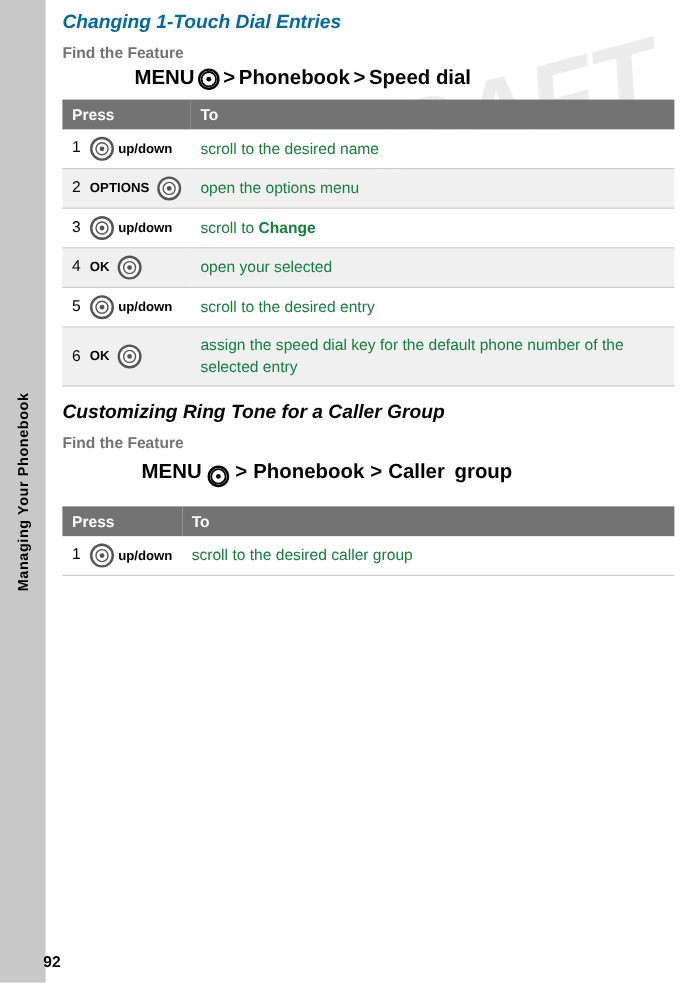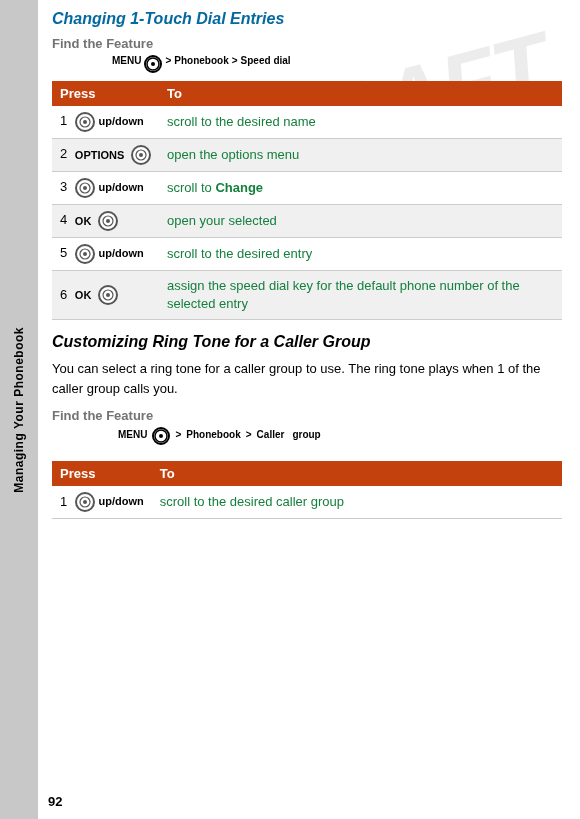--- a/index.html
+++ b/index.html
@@ -52,21 +52,21 @@
       font-style: italic;
       transform: rotate(-15deg);
       pointer-events: none;
       z-index: 0;
       letter-spacing: -2px;
     }
 
     .page-number {
       position: absolute;
       bottom: 10px;
-      left: 48px;
+      left: 36px;
       font-size: 13px;
       font-weight: bold;
     }
 
     h1.section-title {
       font-size: 16px;
       font-weight: bold;
       font-style: italic;
       color: #0369a1;
       margin-bottom: 8px;
@@ -88,25 +88,25 @@
     .find-feature-label {
       font-size: 13px;
       font-weight: bold;
       color: #737373;
       margin-bottom: 4px;
       position: relative;
       z-index: 1;
     }
 
     .menu-path {
-      font-size: 10px;
+      font-size: 17px;
       font-weight: bold;
       color: #000;
       display: flex;
-      align-items: flex-start;
+      align-items: flex-end;
       gap: 3px;
       margin-bottom: 8px;
       margin-left: 60px;
       position: relative;
       z-index: 1;
     }
 
     .menu-path .menu-word {
       font-weight: bold;
     }
@@ -126,21 +126,21 @@
     
     .press-table {
       width: 100%;
       border-collapse: collapse;
       position: relative;
       z-index: 1;
       margin-bottom: 12px;
     }
 
     .press-table thead tr {
-      background: #c2410c;
+      background: #737373;
       color: #fff;
     }
 
     .press-table thead th {
       padding: 5px 8px;
       font-size: 13px;
       font-weight: bold;
       text-align: left;
     }
 
@@ -338,21 +338,20 @@
               </svg>
           </span>
         </td>
         <td class="description-text">assign the speed dial key for the default phone number of the selected entry</td>
       </tr>
     </tbody>
   </table>
 
   <h2 class="subsection-title">Customizing Ring Tone for a Caller Group</h2>
 
-  <p class="body-text">You can select a ring tone for a caller group to use. The ring tone plays when 1 of the caller group calls you.</p>
 
   <div class="find-feature-label">Find the Feature</div>
 
   <div style="display:flex; align-items:flex-start; gap:6px; margin-bottom:8px; position:relative; z-index:1;">
     <div style="width:60px; flex-shrink:0;"></div>
     <div class="menu-path" style="margin-left:0; flex-wrap:wrap; line-height:1.5;">
       <span class="menu-word">MENU</span>
       <span class="menu-icon" style="margin:0 2px;">
         <svg width="14" height="14" viewBox="0 0 14 14">
           <circle cx="7" cy="7" r="6" fill="none" stroke="#000" stroke-width="1.5"></circle>

